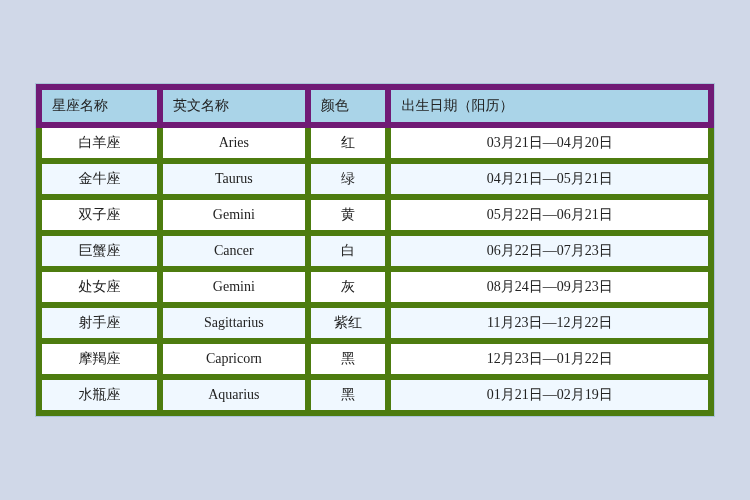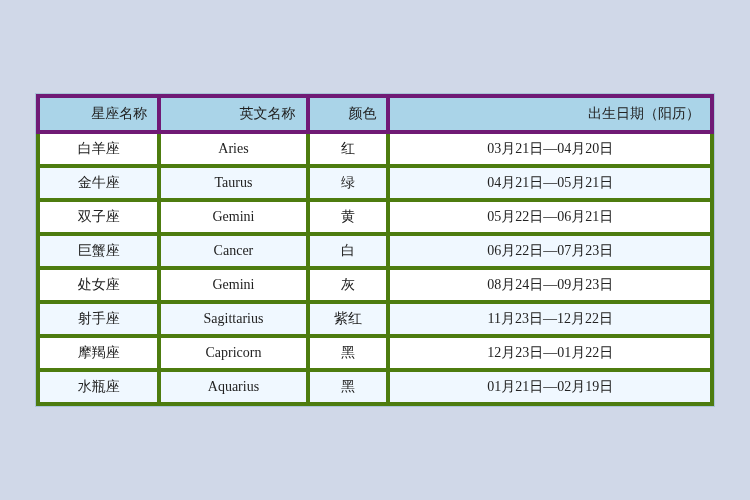--- a/index.html
+++ b/index.html
@@ -19,35 +19,35 @@
       width: 680px;
     }
     table {
       width: 100%;
       border-collapse: collapse;
     }
     thead tr {
       background: #aad4e8;
     }
     thead th {
-      border: 4px solid #701a75;
+      border: 6px solid #701a75;
       padding: 7px 10px;
-      text-align: right;
+      text-align: left;
       font-weight: normal;
       color: #222;
       font-size: 14px;
     }
     tbody tr {
       background: #fff;
     }
     tbody tr:nth-child(even) {
       background: #f0f8ff;
     }
     tbody td {
-      border: 4px solid #4d7c0f;
+      border: 6px solid #4d7c0f;
       padding: 6px 10px;
       text-align: center;
       color: #222;
       font-size: 14px;
     }
     .col-chinese { width: 18%; }
     .col-english { width: 22%; }
     .col-color   { width: 12%; font-family: Liberation Mono, monospace; }
     .col-date    { width: 48%; }
   </style>

